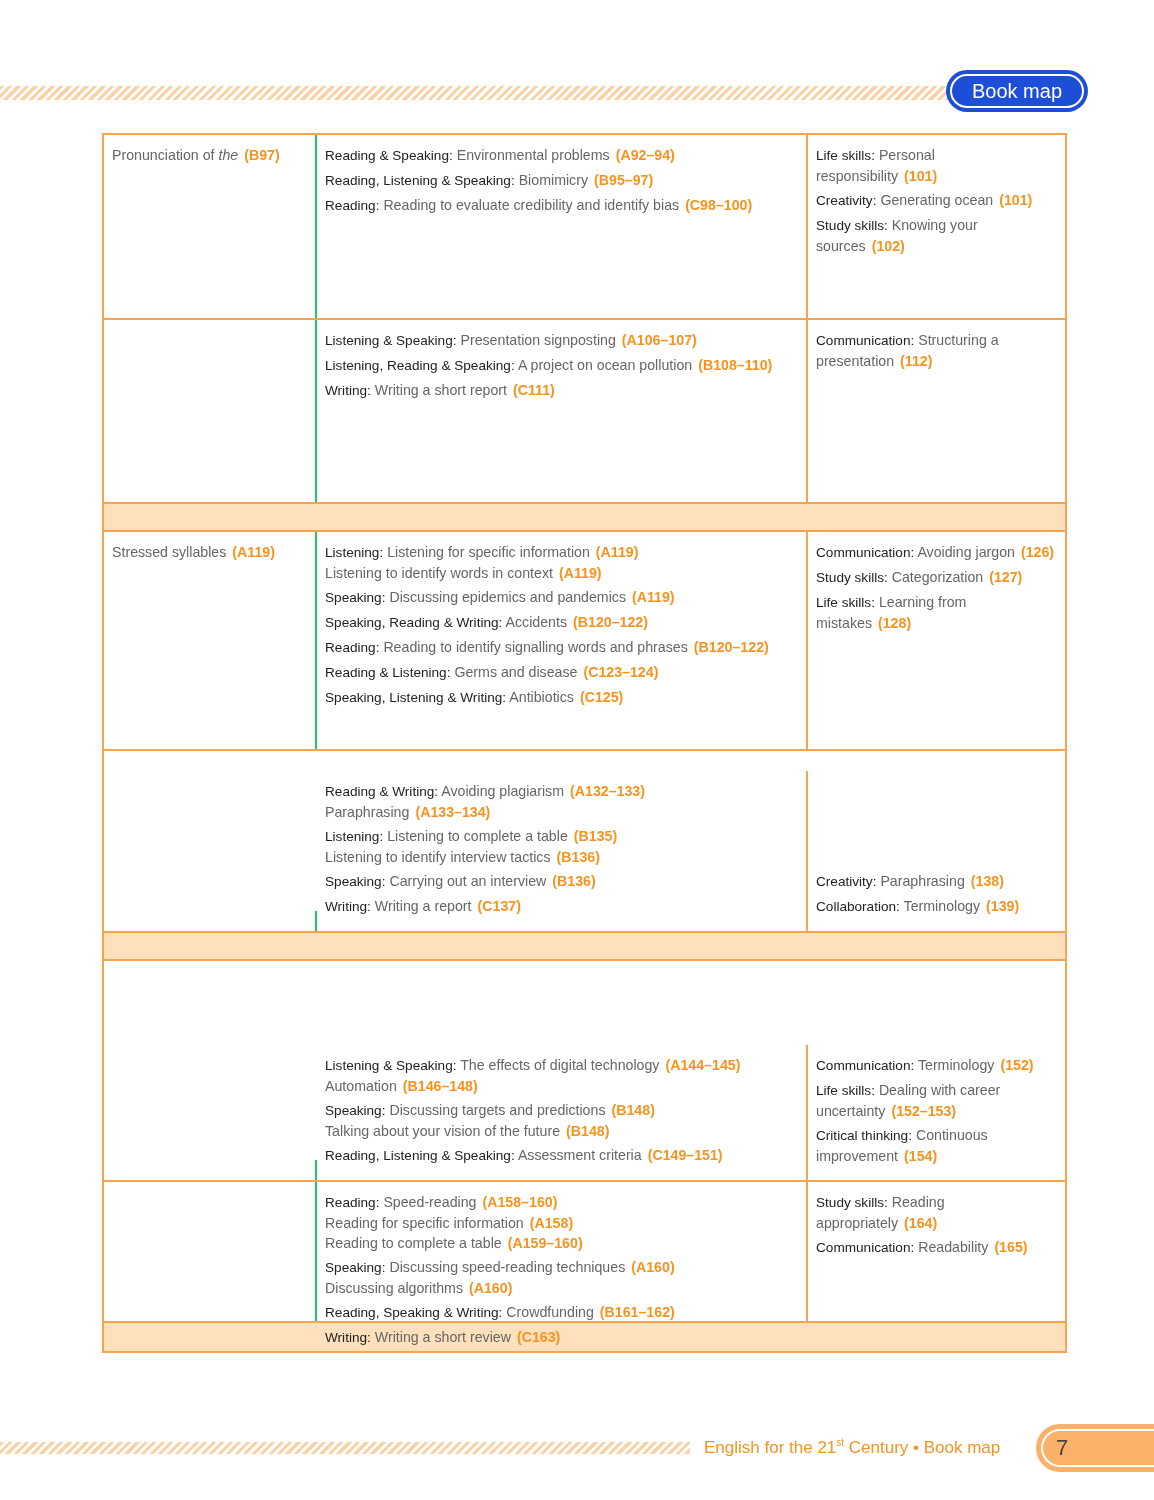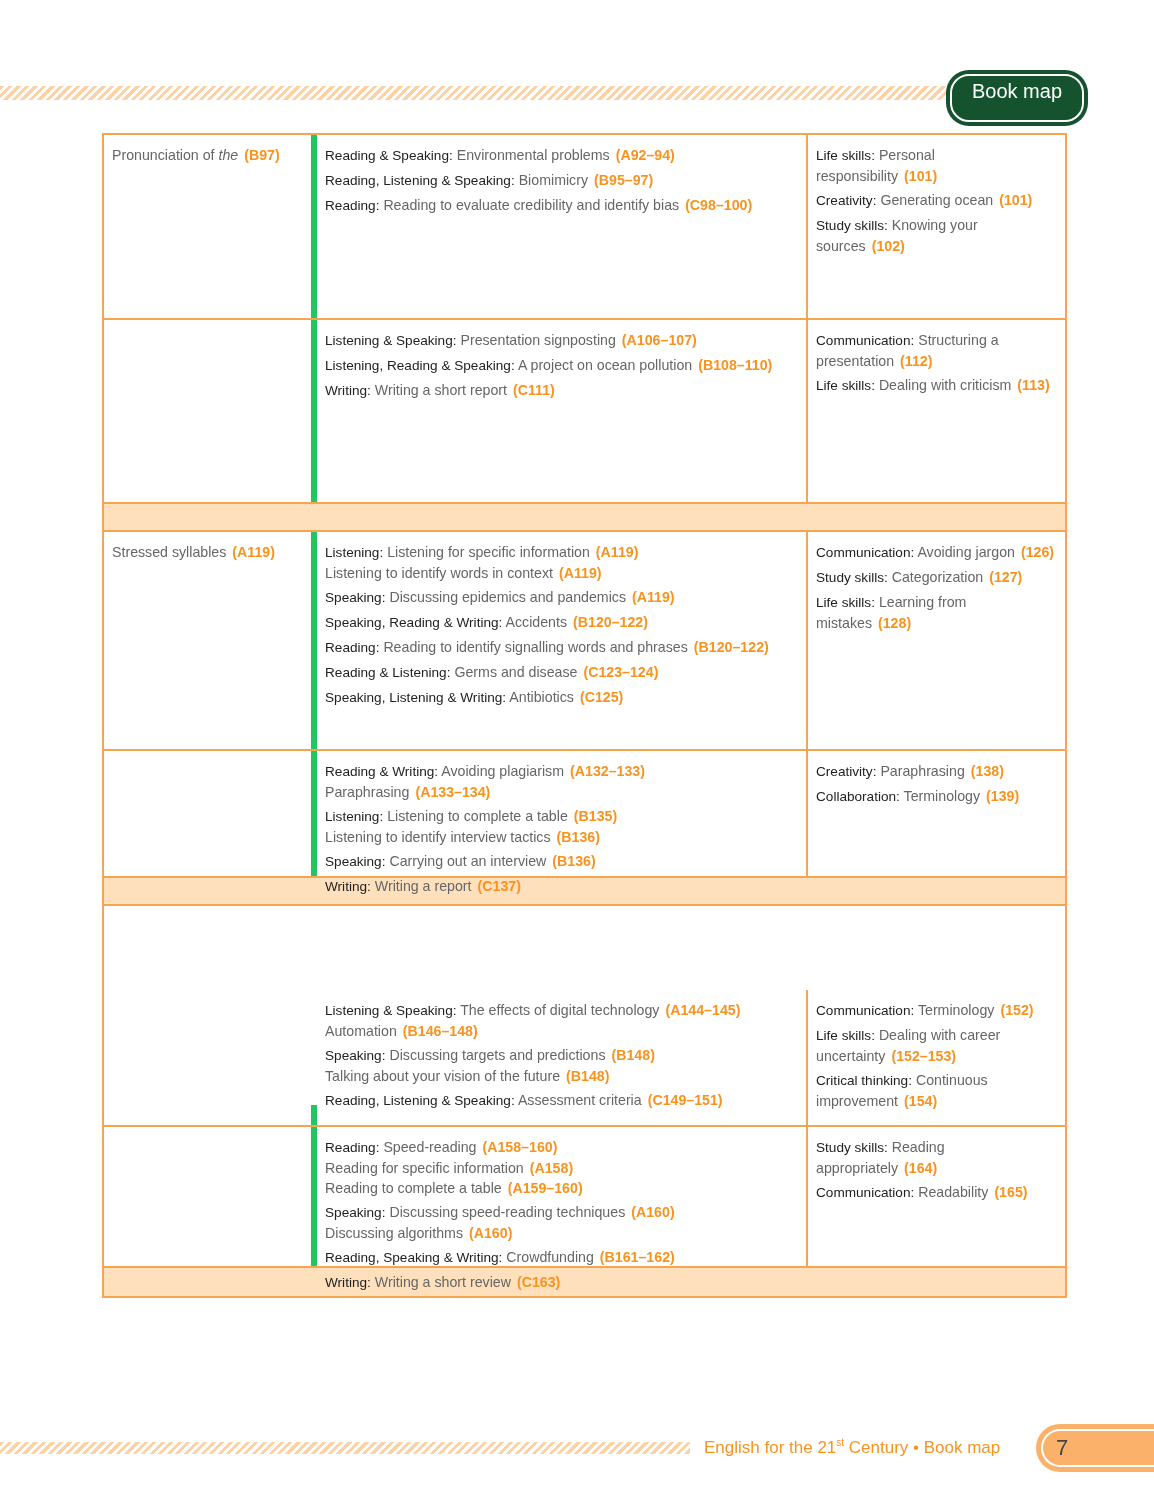--- a/index.html
+++ b/index.html
@@ -4,33 +4,33 @@
 <style>
   html, body { margin: 0; padding: 0; background: #ffffff; }
   body { width: 1154px; height: 1500px; position: relative; overflow: hidden;
          font-family: "Liberation Sans", sans-serif; color: #555; }
 
   .hatch { position: absolute; height: 14px;
     background: repeating-linear-gradient(135deg, #fcd2a4 0 3px, transparent 3px 6px); }
   .hatch.top { left: 0; top: 86px; width: 958px; }
   .hatch.bottom { left: 0; top: 1442px; width: 690px; height: 12px; }
 
-  .pill-top { position: absolute; left: 946px; top: 70px; width: 142px; height: 56px;
-    border-radius: 23px; background: #14532d; box-sizing: border-box; }
+  .pill-top { position: absolute; left: 946px; top: 70px; width: 142px; height: 42px;
+    border-radius: 23px; background: #1d4ed8; box-sizing: border-box; }
   .pill-top::after { content: ""; position: absolute; inset: 4px; border: 2px solid #fff;
     border-radius: 19px; }
   .pill-top span { position: absolute; left: 0; right: 0; top: 10px; text-align: center;
     color: #fff; font-size: 20px; }
 
   .table { position: absolute; left: 102px; top: 133px; width: 965px;
     border: 2px solid #f7a44f; box-sizing: border-box; }
   .row { display: flex; border-bottom: 2px solid #f7a44f; box-sizing: border-box; }
   .row:last-child { border-bottom: none; }
   .cell { padding: 10px 8px; box-sizing: border-box; font-size: 14.2px; line-height: 20px; }
-  .c1 { width: 213px; border-right: 6px solid #22c55e; }
+  .c1 { width: 213px; border-right: 2px solid #22c55e; }
   .c2 { width: 491px; border-right: 2px solid #f7a44f; }
   .c3 { flex: 1; }
   .band { height: 28px; background: #fee0bd; border-bottom: 2px solid #f7a44f; }
   .entry { margin-bottom: 4px; }
   .sub { margin-top: -4px; margin-bottom: 4px; }
   .lbl { color: #222; font-weight: normal; font-size: 13.6px; }
   .txt { color: #666; }
   .ref { color: #f7931e; font-weight: bold; margin-left: 6px; }
 
   .footer-text { position: absolute; left: 704px; top: 1437px; font-size: 17px; color: #f7931e; }
@@ -65,42 +65,41 @@
     </div>
     <div class="row" style="height: 184px;">
       <div class="cell c1"></div>
       <div class="cell c2">
         <div class="entry"><span class="lbl">Listening &amp; Speaking:</span> <span class="txt">Presentation signposting</span><span class="ref">(A106–107)</span></div>
         <div class="entry"><span class="lbl">Listening, Reading &amp; Speaking:</span> <span class="txt">A project on ocean pollution</span><span class="ref">(B108–110)</span></div>
         <div class="entry"><span class="lbl">Writing:</span> <span class="txt">Writing a short report</span><span class="ref">(C111)</span></div>
       </div>
       <div class="cell c3">
         <div class="entry"><span class="lbl">Communication:</span> <span class="txt">Structuring a presentation</span><span class="ref">(112)</span></div>
-        <div class="entry"><span class="lbl">Life skills:</span> <span class="txt">Dealing with criticism</span><span class="ref">(113)</span></div>
       </div>
     </div>
     <div class="row band"></div>
     <div class="row" style="height: 219px;">
       <div class="cell c1"><span class="txt">Stressed syllables</span><span class="ref">(A119)</span></div>
       <div class="cell c2">
         <div class="entry"><span class="lbl">Listening:</span> <span class="txt">Listening for specific information</span><span class="ref">(A119)</span></div>
         <div class="sub"><span class="txt">Listening to identify words in context</span><span class="ref">(A119)</span></div>
         <div class="entry"><span class="lbl">Speaking:</span> <span class="txt">Discussing epidemics and pandemics</span><span class="ref">(A119)</span></div>
         <div class="entry"><span class="lbl">Speaking, Reading &amp; Writing:</span> <span class="txt">Accidents</span><span class="ref">(B120–122)</span></div>
         <div class="entry"><span class="lbl">Reading:</span> <span class="txt">Reading to identify signalling words and phrases</span><span class="ref">(B120–122)</span></div>
         <div class="entry"><span class="lbl">Reading &amp; Listening:</span> <span class="txt">Germs and disease</span><span class="ref">(C123–124)</span></div>
         <div class="entry"><span class="lbl">Speaking, Listening &amp; Writing:</span> <span class="txt">Antibiotics</span><span class="ref">(C125)</span></div>
       </div>
       <div class="cell c3">
         <div class="entry"><span class="lbl">Communication:</span> <span class="txt">Avoiding jargon</span><span class="ref">(126)</span></div>
         <div class="entry"><span class="lbl">Study skills:</span> <span class="txt">Categorization</span><span class="ref">(127)</span></div>
         <div class="entry"><span class="lbl">Life skills:</span> <span class="txt">Learning from mistakes</span><span class="ref">(128)</span></div>
       </div>
     </div>
-    <div class="row" style="height: 127px;">
+    <div class="row" style="height: 182px; align-items: flex-end;">
       <div class="cell c1"></div>
       <div class="cell c2">
         <div class="entry"><span class="lbl">Reading &amp; Writing:</span> <span class="txt">Avoiding plagiarism</span><span class="ref">(A132–133)</span></div>
         <div class="sub"><span class="txt">Paraphrasing</span><span class="ref">(A133–134)</span></div>
         <div class="entry"><span class="lbl">Listening:</span> <span class="txt">Listening to complete a table</span><span class="ref">(B135)</span></div>
         <div class="sub"><span class="txt">Listening to identify interview tactics</span><span class="ref">(B136)</span></div>
         <div class="entry"><span class="lbl">Speaking:</span> <span class="txt">Carrying out an interview</span><span class="ref">(B136)</span></div>
         <div class="entry"><span class="lbl">Writing:</span> <span class="txt">Writing a report</span><span class="ref">(C137)</span></div>
       </div>
       <div class="cell c3">

